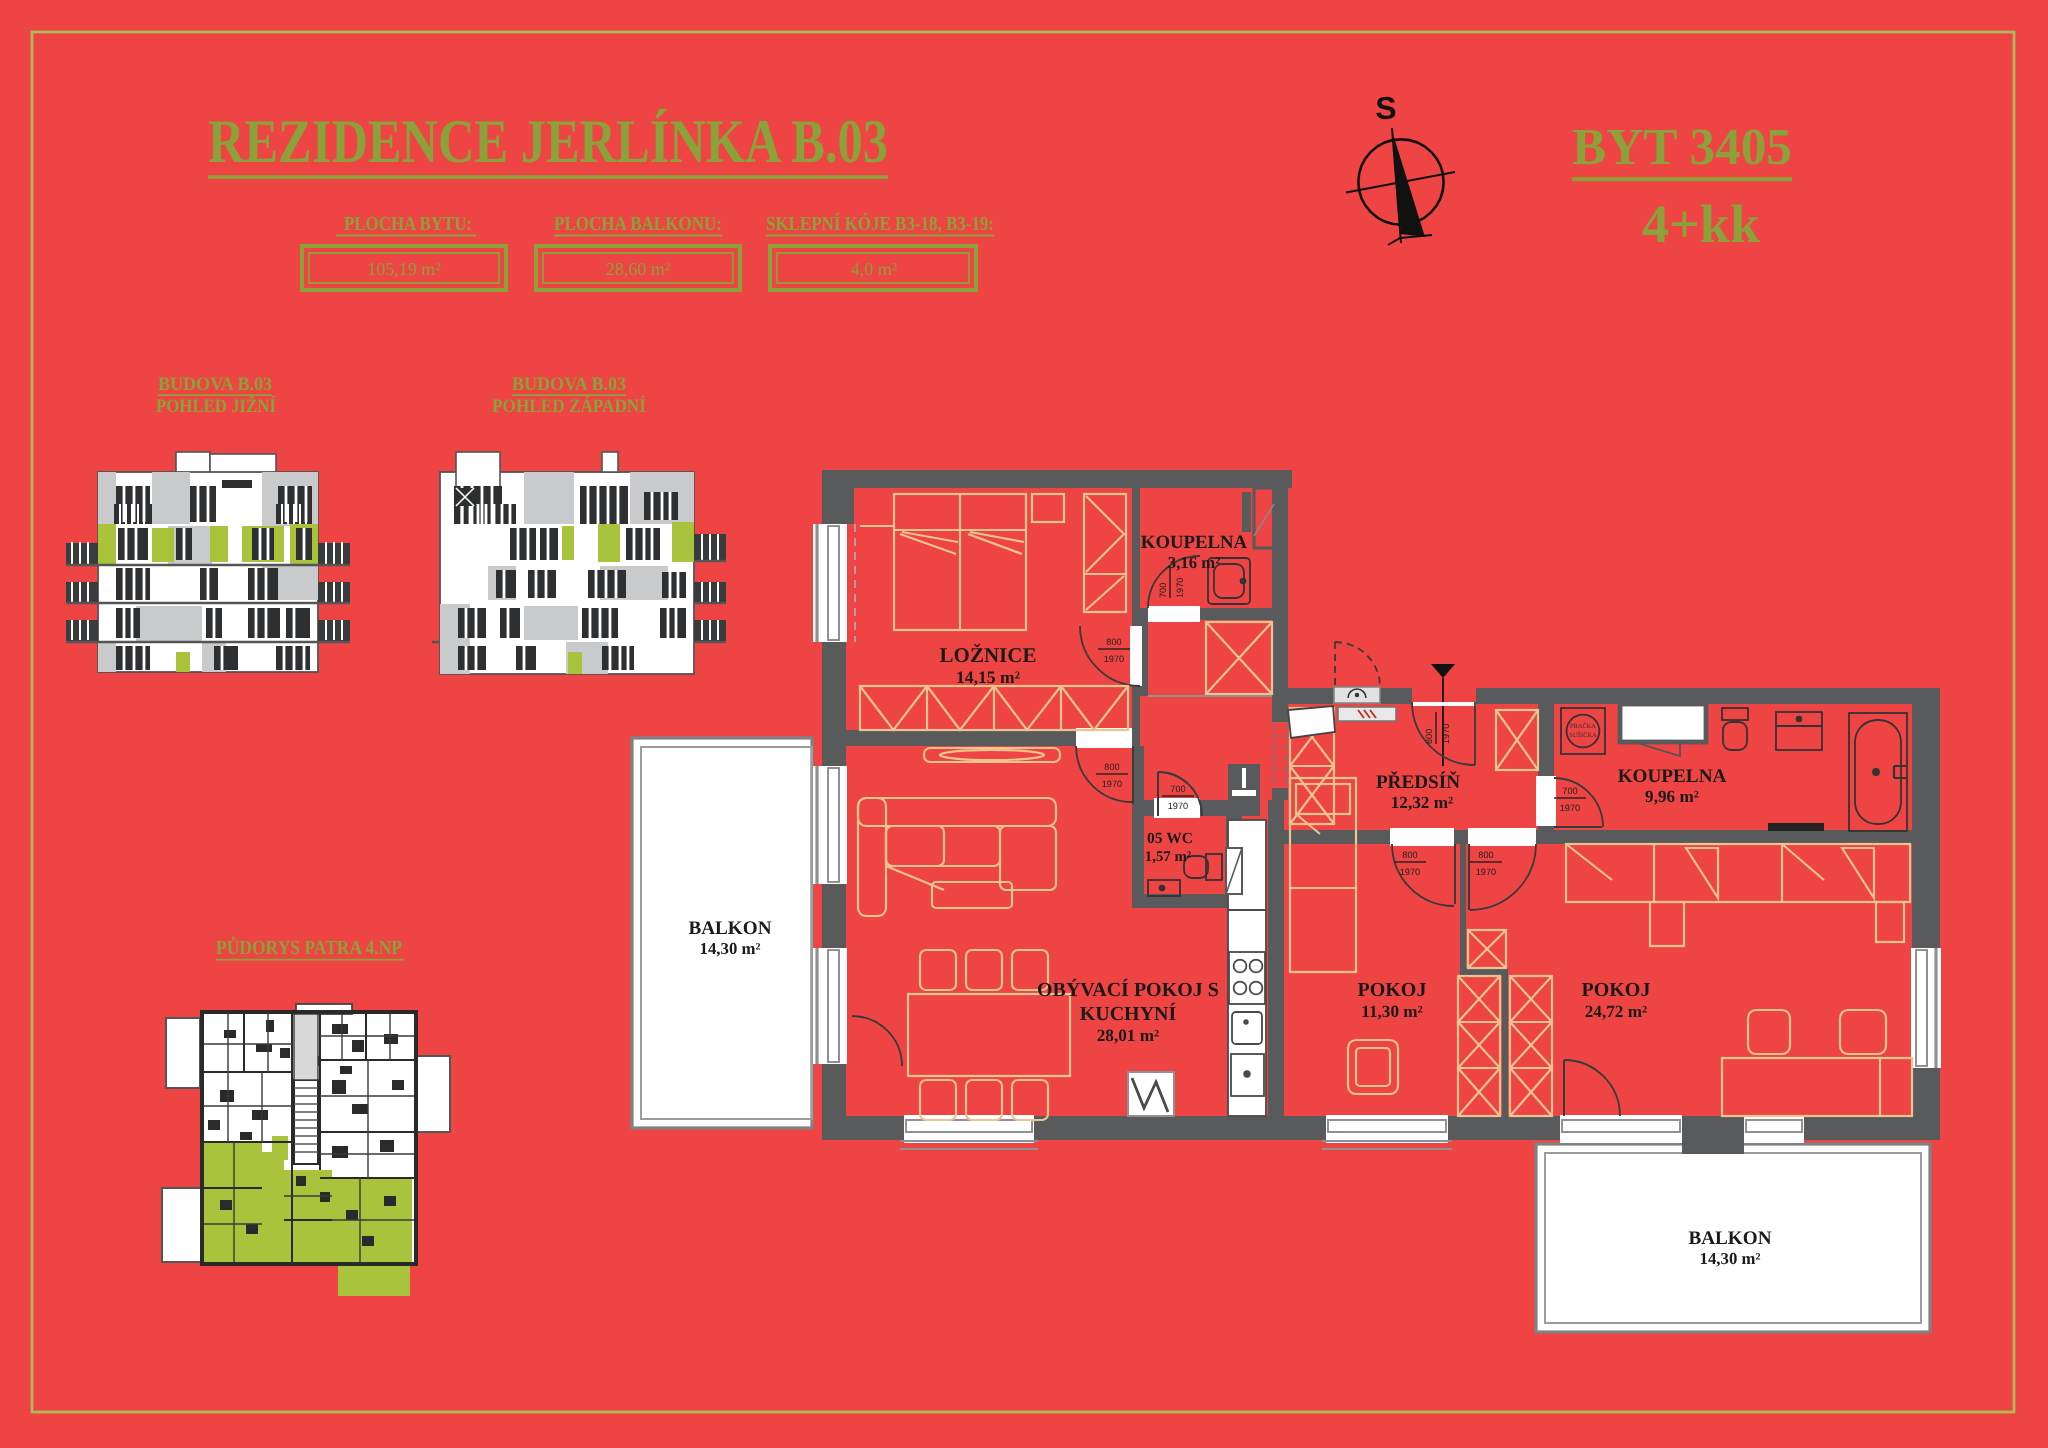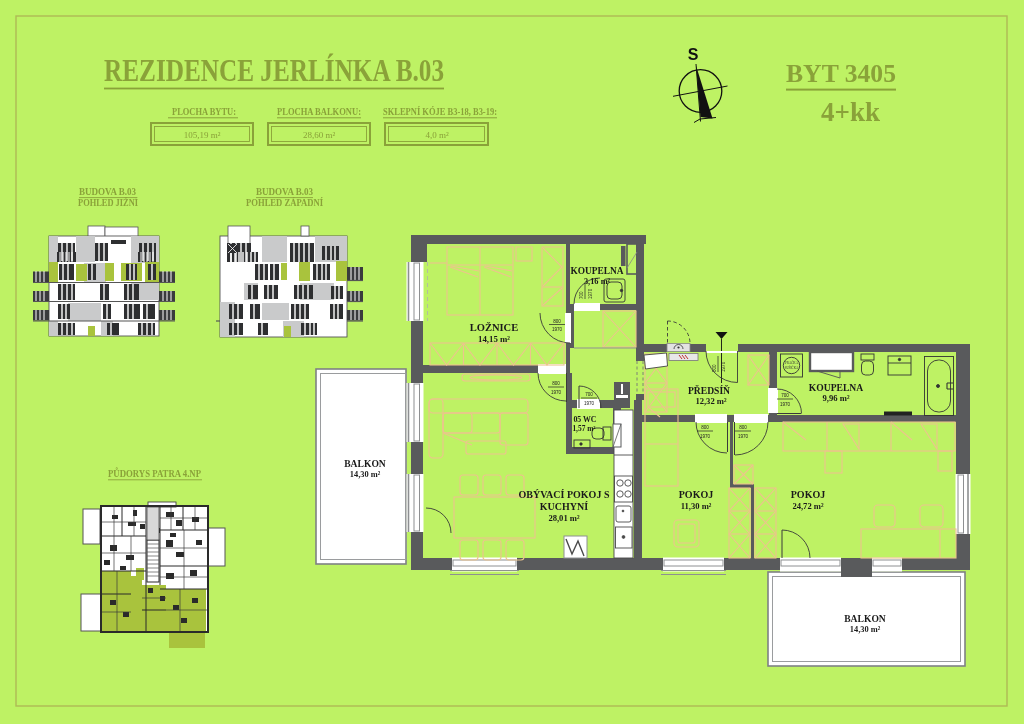--- a/index.html
+++ b/index.html
@@ -1,16 +1,16 @@
 <!DOCTYPE html>
 <html><head>
 <meta charset="utf-8">
 <style>
 html,body{margin:0;padding:0;background:#ffffff;}
-#page{position:relative;width:1024px;height:724px;background:#bef264;overflow:hidden;}
+#page{position:relative;width:1024px;height:724px;background:#ef4444;overflow:hidden;}
 svg{position:absolute;left:0;top:0;}
 text{font-family:"Liberation Serif",serif;}
 .gt{fill:#8aa239;}
 .rl{font-weight:bold;fill:#1a1a1a;}
 .dn{font-family:"Liberation Sans",sans-serif;font-size:4.6px;fill:#222;}
 </style>
 </head>
 <body>
 <div id="page">
 <svg width="1024" height="724" viewBox="0 0 1024 724">

